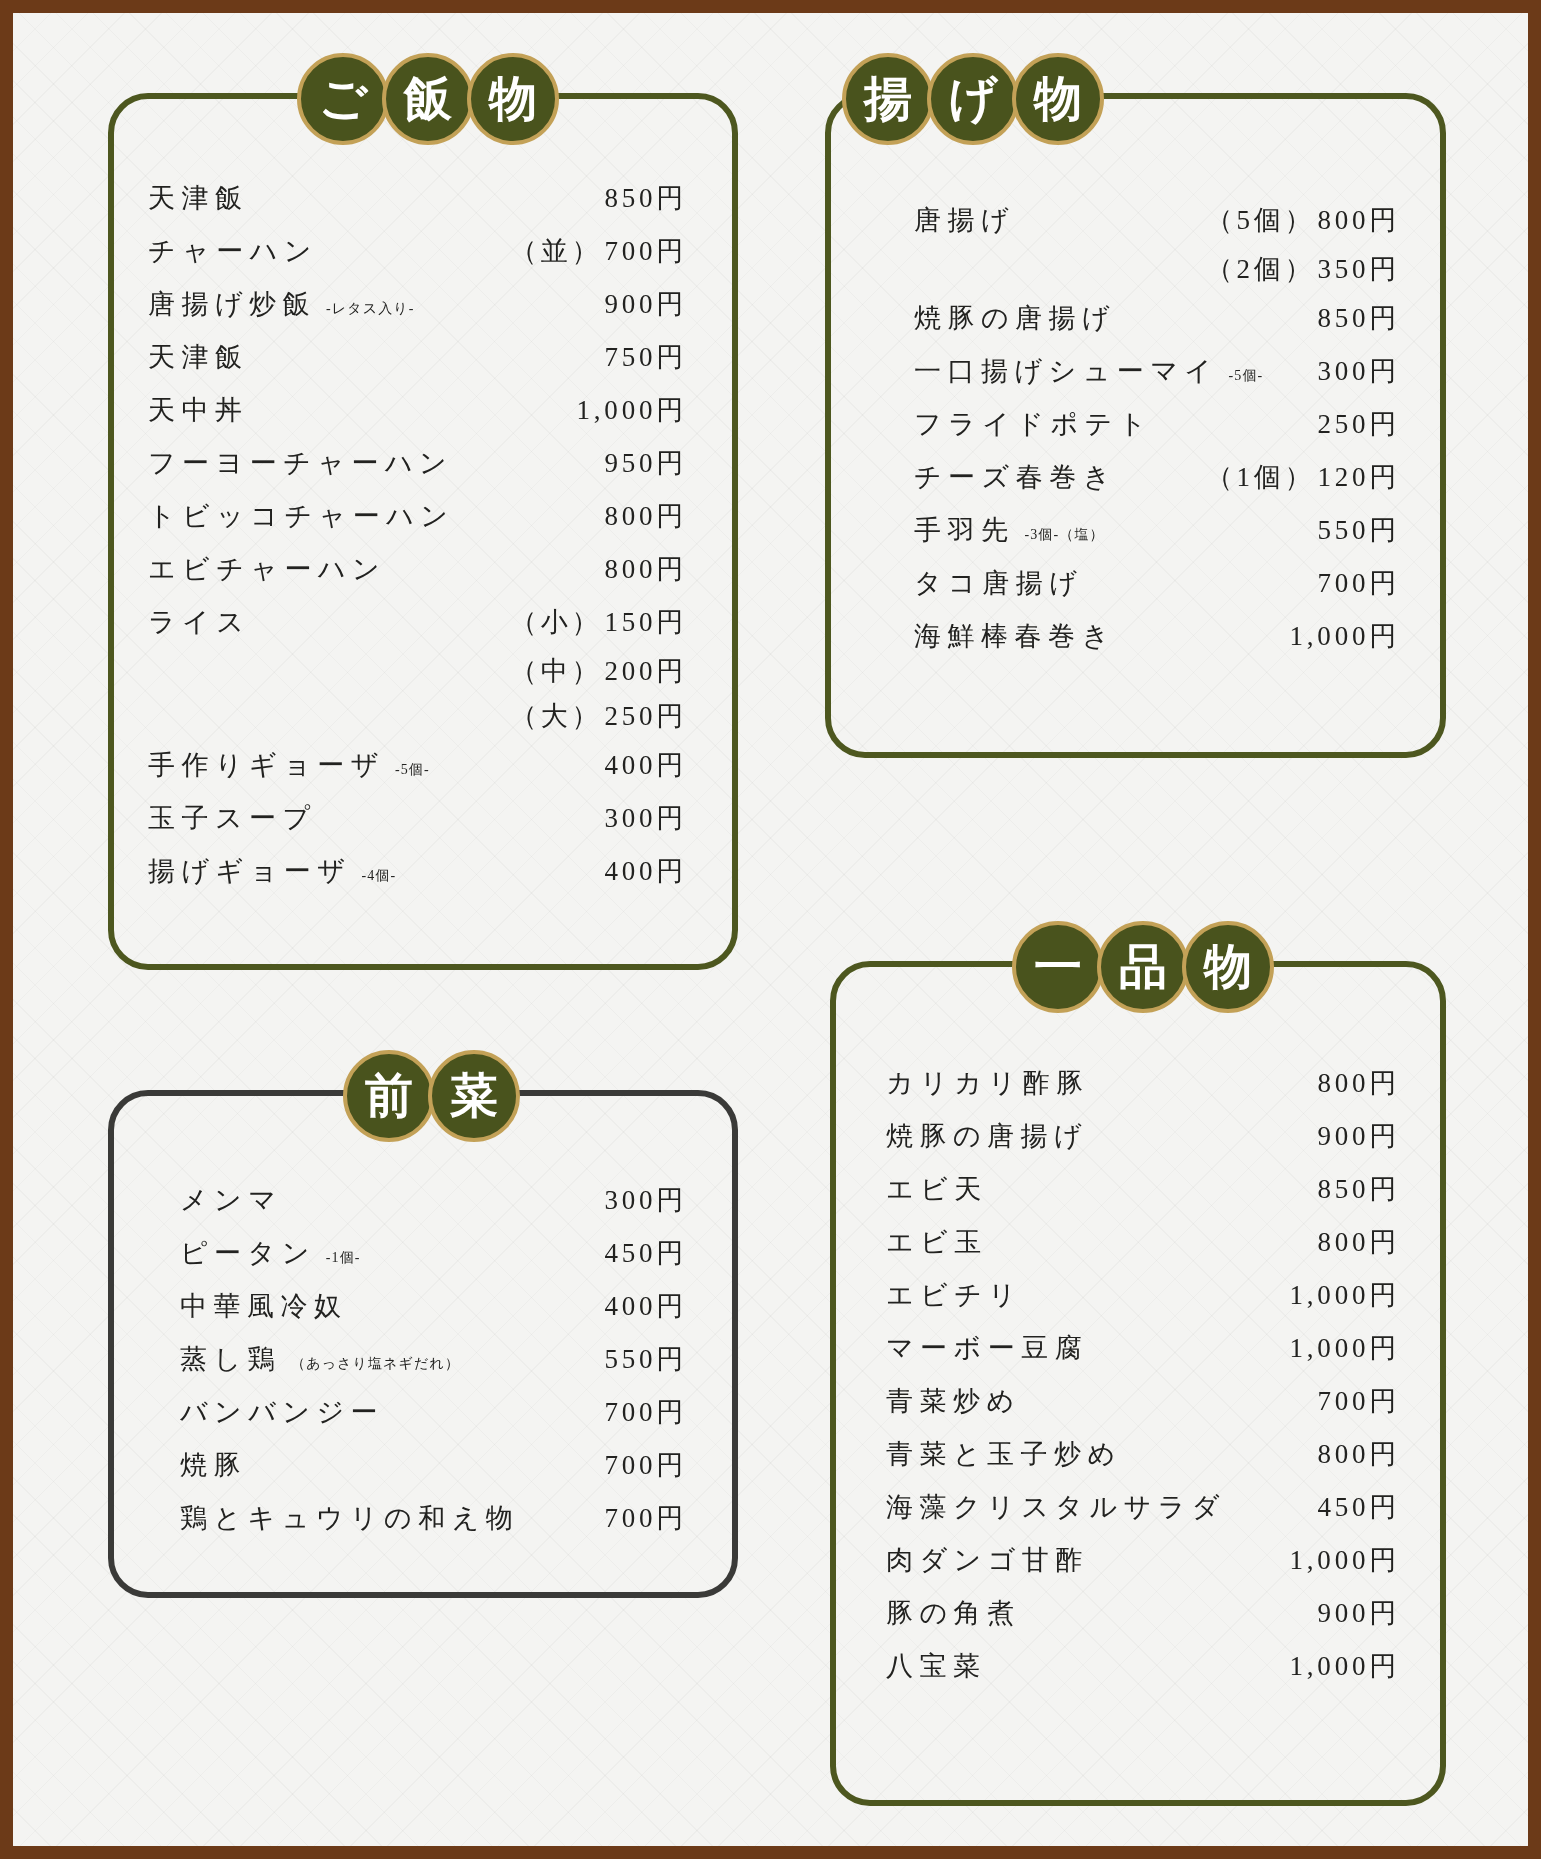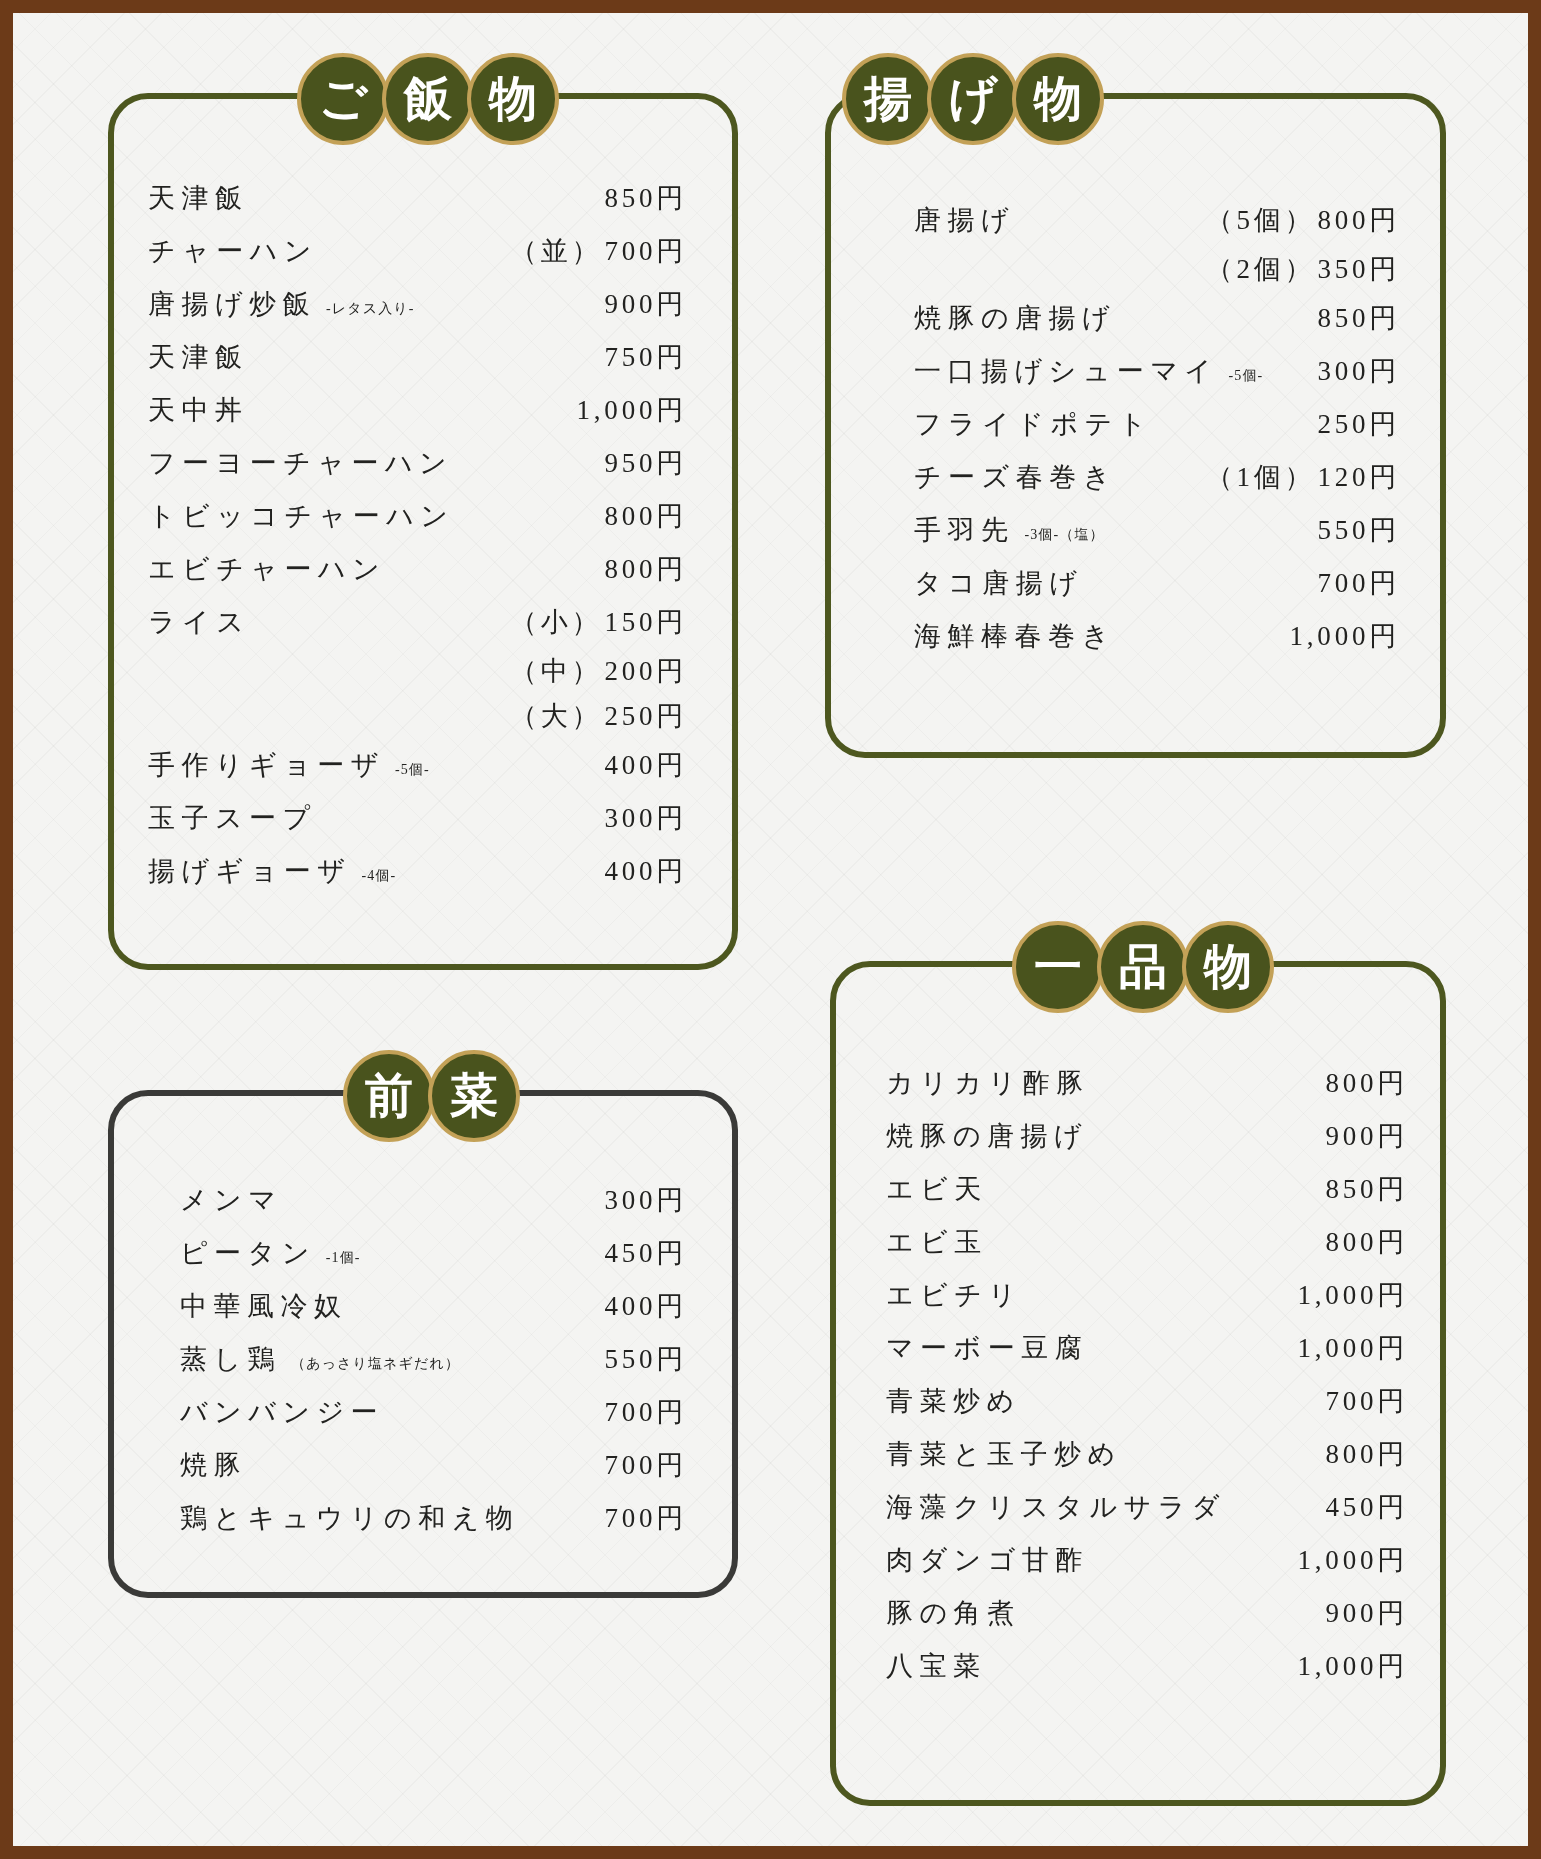--- a/index.html
+++ b/index.html
@@ -42,21 +42,21 @@
     display:flex;align-items:center;justify-content:center;
     font-size:48px;font-weight:700;line-height:1;
     position:relative;
   }
   .badge + .badge{margin-left:-7px;}
 
   .item-list{box-sizing:border-box;height:100%;}
   #sec0 .item-list{padding:72px 45px 0 34px;}
   #sec1 .item-list{padding:94px 40px 0 47px;margin-left:36px;}
   #sec2 .item-list{padding:77px 45px 16px 66px;}
-  #sec3 .item-list{padding:89px 32px 0 50px;}
+  #sec3 .item-list{padding:89px 40px 0 50px;}
 
   .row{display:flex;justify-content:space-between;align-items:center;height:53px;}
   .row.cont{height:45px;justify-content:flex-end;}
   .name-cell{display:flex;align-items:baseline;white-space:nowrap;}
   .name{font-size:27px;letter-spacing:0.24em;}
   .note{font-size:14px;letter-spacing:0.08em;margin-left:10px;}
   .price-cell{font-size:27px;letter-spacing:0.14em;white-space:nowrap;}
   .prefix{margin-right:2px;}
 </style>
 </head>

